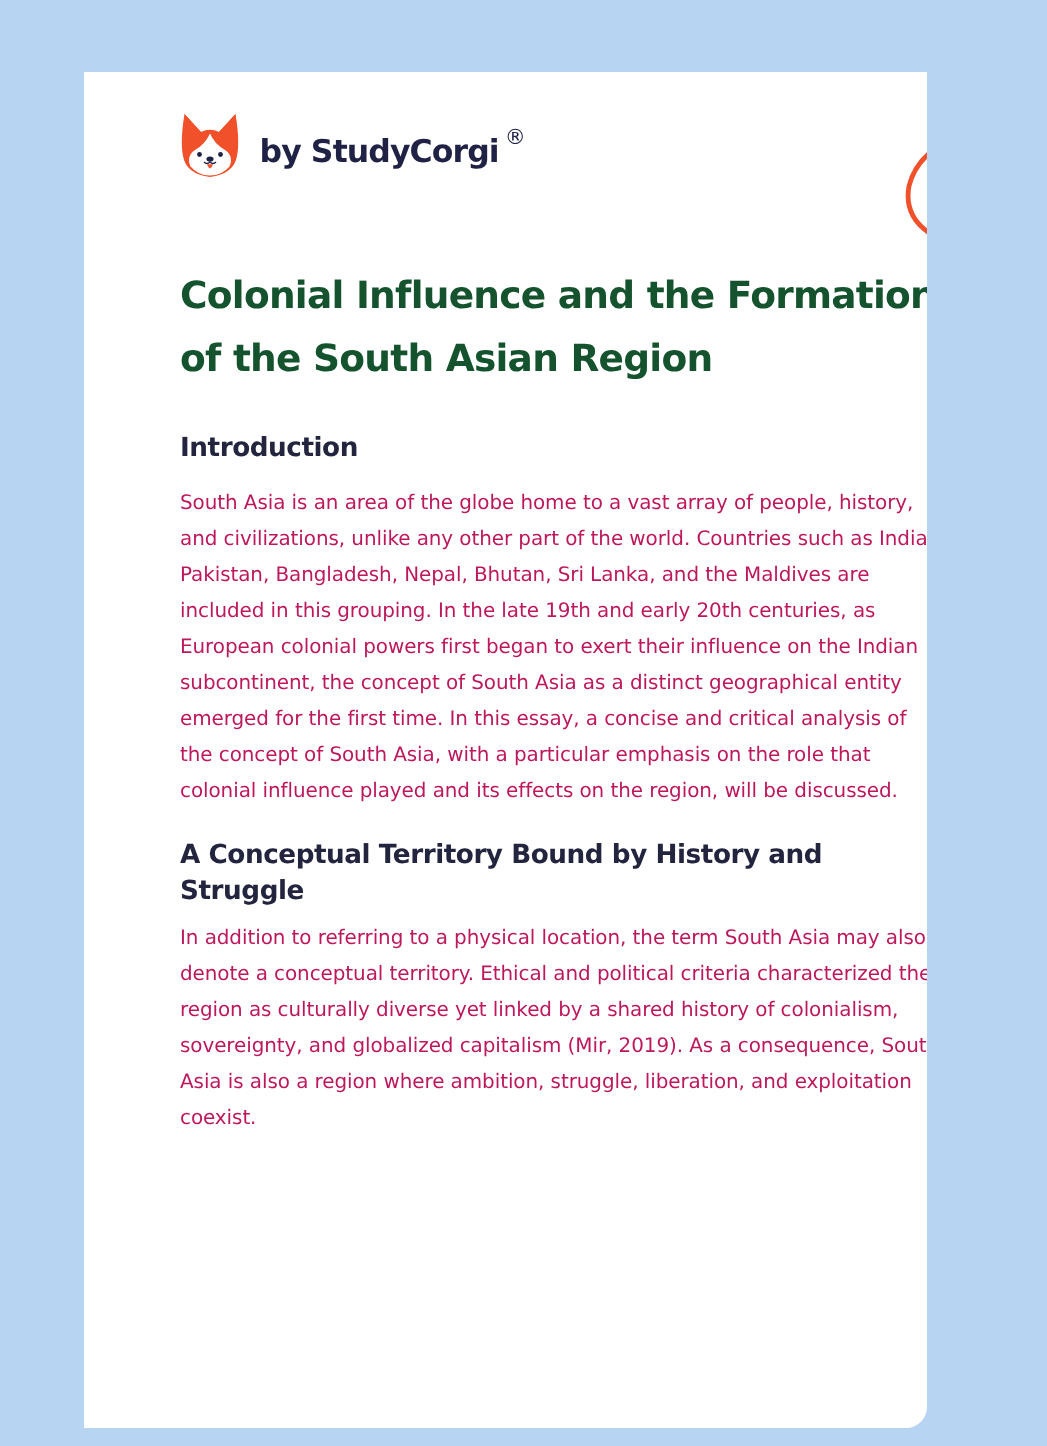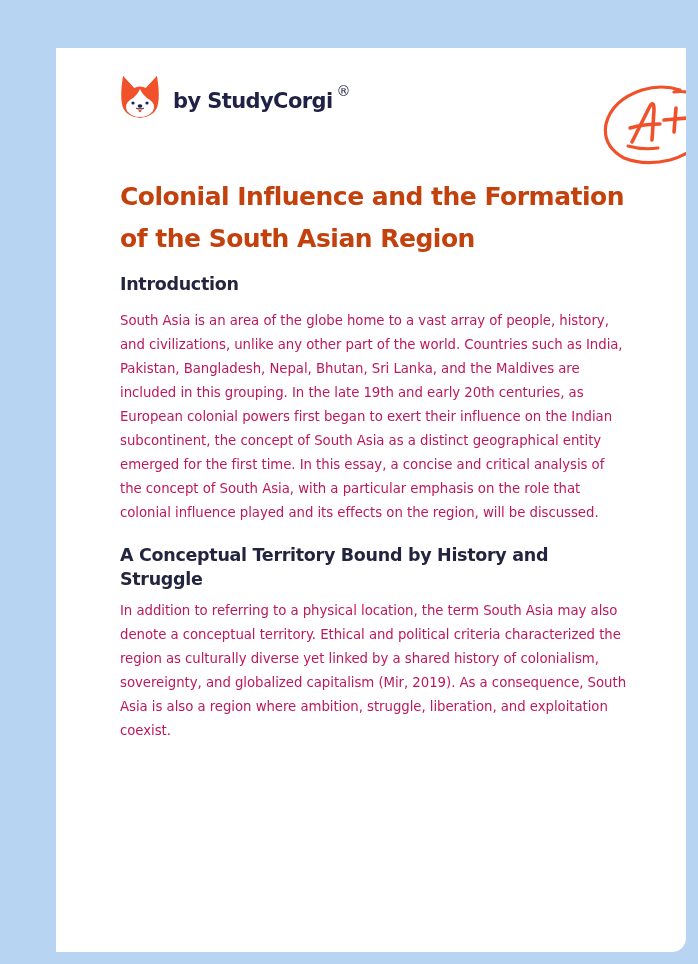--- a/index.html
+++ b/index.html
@@ -11,21 +11,21 @@
       height: 964px;
       background: #b7d4f2;
       position: relative;
       overflow: hidden;
       font-family: "Liberation Sans", sans-serif;
     }
     .card {
       position: absolute;
       left: 56px;
       top: 48px;
-      width: 630px;
+      width: 562px;
       height: 904px;
       background: #ffffff;
       border-radius: 0 0 14px 0;
       overflow: hidden;
     }
     .header {
       position: absolute;
       left: 64px;
       top: 26px;
       width: 530px;
@@ -72,21 +72,21 @@
       position: absolute;
       left: 64px;
       top: 128px;
       width: 510px;
     }
     .title {
       font-family: "DejaVu Sans", sans-serif;
       font-weight: bold;
       font-size: 25px;
       line-height: 42px;
-      color: #c2410c;
+      color: #14532d;
       margin: 0;
       letter-spacing: -0.5px;
     }
     .meta {
       margin-top: 14px;
       font-family: "Liberation Sans", sans-serif;
       font-size: 13px;
       color: #8a8d9b;
       display: flex;
       align-items: center;
@@ -105,21 +105,21 @@
     }
     h2 {
       font-family: "DejaVu Sans", sans-serif;
       font-weight: bold;
       font-size: 17.5px;
       color: #23253f;
       margin: 0;
       letter-spacing: -0.3px;
     }
     .h-intro {
-      margin-top: 12px;
+      margin-top: 27px;
       line-height: 24px;
     }
     p {
       font-family: "DejaVu Sans", sans-serif;
       font-size: 13.3px;
       line-height: 24px;
       color: #be185d;
       margin: 0;
       letter-spacing: -0.05px;
     }

